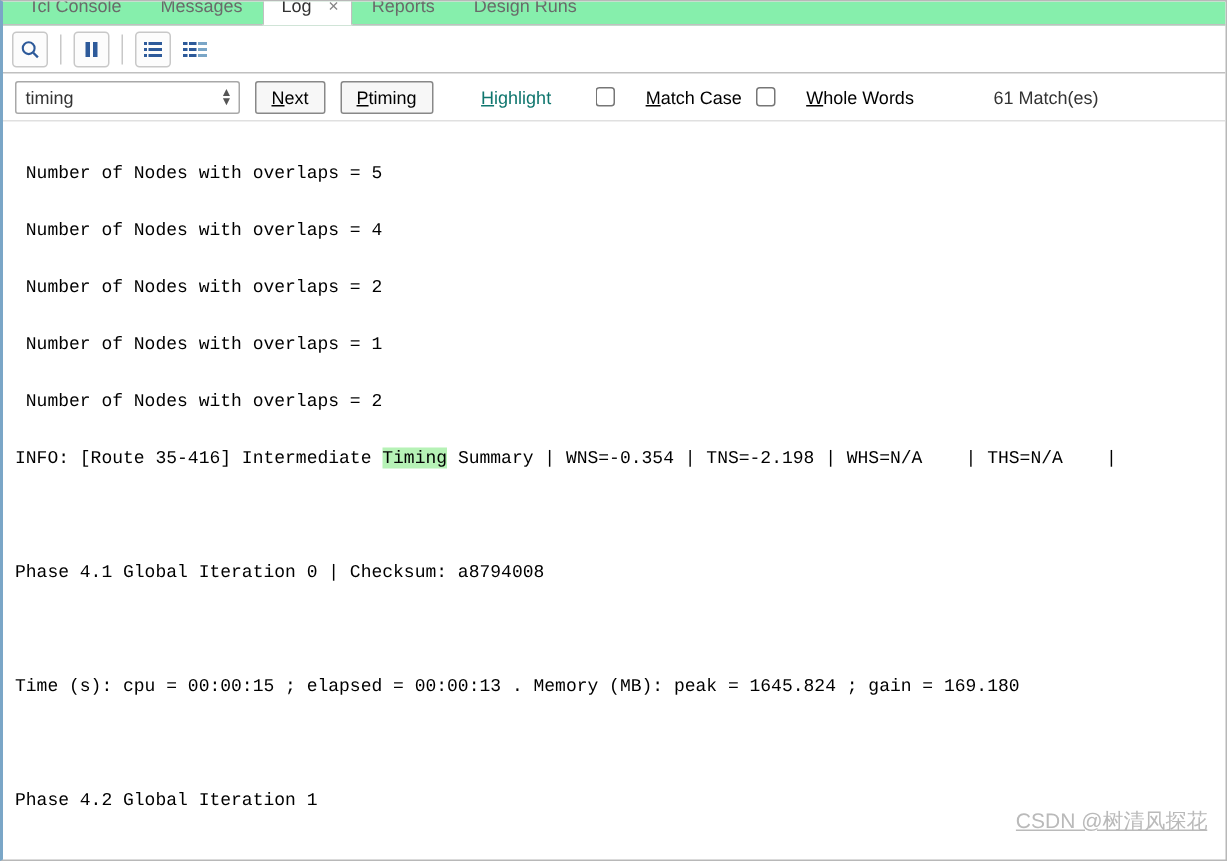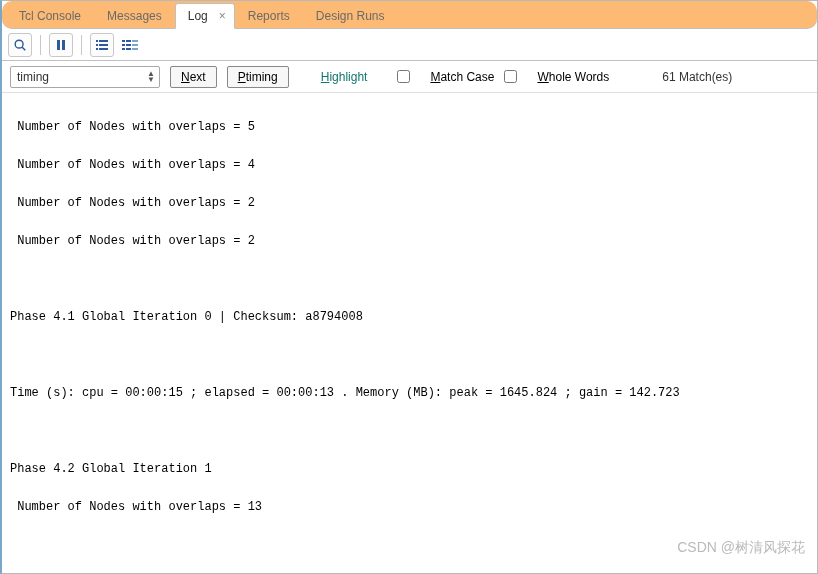--- a/index.html
+++ b/index.html
@@ -10,25 +10,24 @@
     width: 818px;
     height: 574px;
     overflow: hidden;
     position: relative;
     border: 1px solid #b8b8b8;
     border-left: 2px solid #7aa6c7;
   }
   .tabbar {
     display: flex;
     align-items: flex-end;
-    background: #fdba74;
+    background: #86efac;
     border-bottom: 1px solid #c0c0c0;
-    height: 28px;
+    height: 16px;
     padding-left: 4px;
-    border-radius: 10px;
   }
   .tab {
     padding: 5px 12px 5px 12px;
     color: #6a6a6a;
     cursor: pointer;
     font-size: 12px;
     border: 1px solid transparent;
     border-bottom: none;
     position: relative;
   }
@@ -149,20 +148,21 @@
   .logline { white-space: pre; }
   .hl { background: #b6f2b6; }
   .watermark {
     position: absolute;
     right: 12px;
     bottom: 16px;
     color: #bababa;
     font-size: 14px;
     font-family: Arial, sans-serif;
     pointer-events: none;
+    text-decoration: underline;
   }
 </style>
 </head>
 <body>
 
 <div class="tabbar">
   <div class="tab"><span>Tcl Console</span></div>
   <div class="tab"><span>Messages</span></div>
   <div class="tab active">
     <span>Log</span>
@@ -239,25 +239,27 @@
     <input type="checkbox" style="">
     <span><span class="u">W</span><span>hole Words</span></span>
   </label>
   <span class="matchcount">61 Match(es)</span>
 </div>
 
 <div class="logarea">
 <div class="logline"> Number of Nodes with overlaps = 5</div>
 <div class="logline"> Number of Nodes with overlaps = 4</div>
 <div class="logline"> Number of Nodes with overlaps = 2</div>
+<div class="logline"> Number of Nodes with overlaps = 1</div>
 <div class="logline"> Number of Nodes with overlaps = 2</div>
+<div class="logline"><span>INFO: [Route 35-416] Intermediate </span><span class="hl">Timing</span><span> Summary | WNS=-0.354 | TNS=-2.198 | WHS=N/A    | THS=N/A    |</span></div>
 <div class="logline">&nbsp;</div>
 <div class="logline">Phase 4.1 Global Iteration 0 | Checksum: a8794008</div>
 <div class="logline">&nbsp;</div>
-<div class="logline">Time (s): cpu = 00:00:15 ; elapsed = 00:00:13 . Memory (MB): peak = 1645.824 ; gain = 142.723</div>
+<div class="logline">Time (s): cpu = 00:00:15 ; elapsed = 00:00:13 . Memory (MB): peak = 1645.824 ; gain = 169.180</div>
 <div class="logline">&nbsp;</div>
 <div class="logline">Phase 4.2 Global Iteration 1</div>
 <div class="logline"> Number of Nodes with overlaps = 13</div>
 
 
 
 
 
 
 

